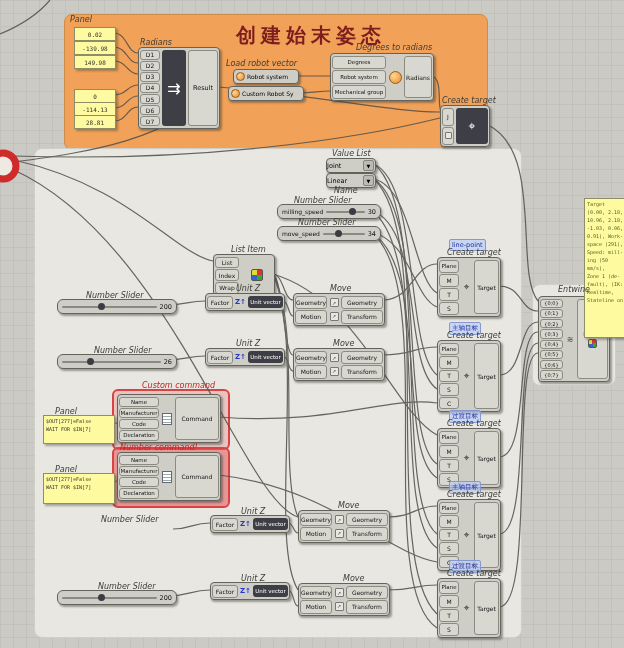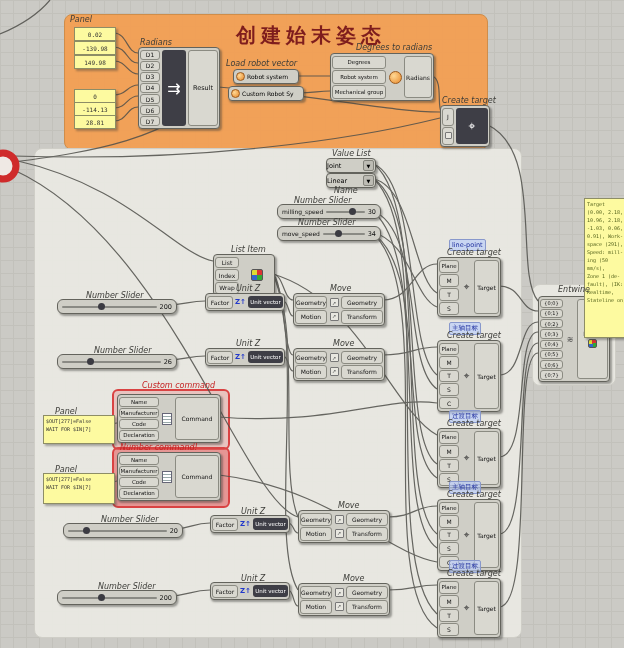--- a/index.html
+++ b/index.html
@@ -322,26 +322,20 @@
       </div>
     <div class="outcap" style="flex:1;font-size:6px;">Command</div>
   </div>
   <div class="lbl" style="left:55px;top:465px;">Panel</div>
   <div class="ypanel ypanel-note" style="left:43px;top:473px;width:66px;height:27px;">
     <span>$OUT[277]=False</span>
     <span>WAIT FOR $IN[7]</span>
   </div>
 
   <div class="lbl" style="left:101px;top:515px;">Number Slider</div>
-  <div class="slider" style="left:63px;top:523px;width:110px;height:13px;">
-    <span class="track">
-        <span class="knob" style="left:15%;"></span>
-      </span>
-    <span class="val">20</span>
-  </div>
   <div class="lbl" style="left:241px;top:507px;">Unit Z</div>
   <div class="comp" style="left:210px;top:515px;width:78px;height:16px;">
     <div class="rows" style="width:28px;">
         <div class="row">Factor</div>
       </div>
     <div class="micon" style="width:13px;">
         <span class="zicon">Z↑</span>
       </div>
     <div class="mid" style="flex:1;font-size:5.5px;">Unit vector</div>
   </div>

